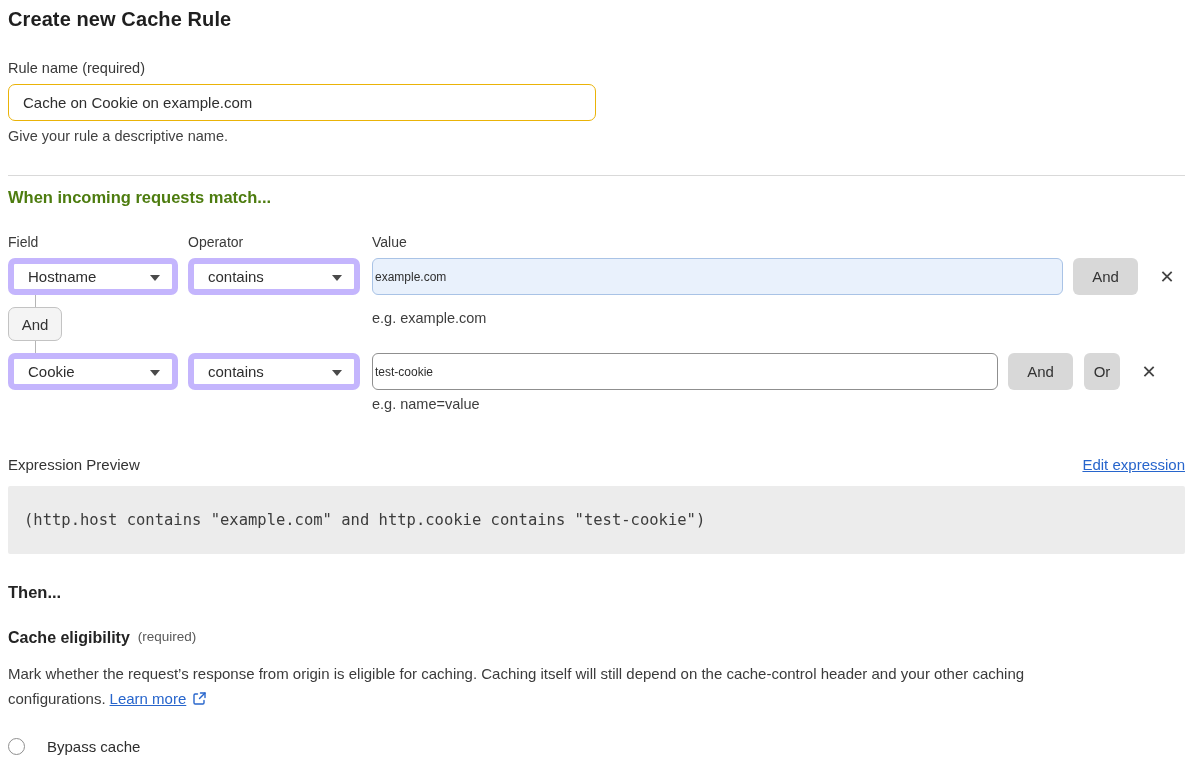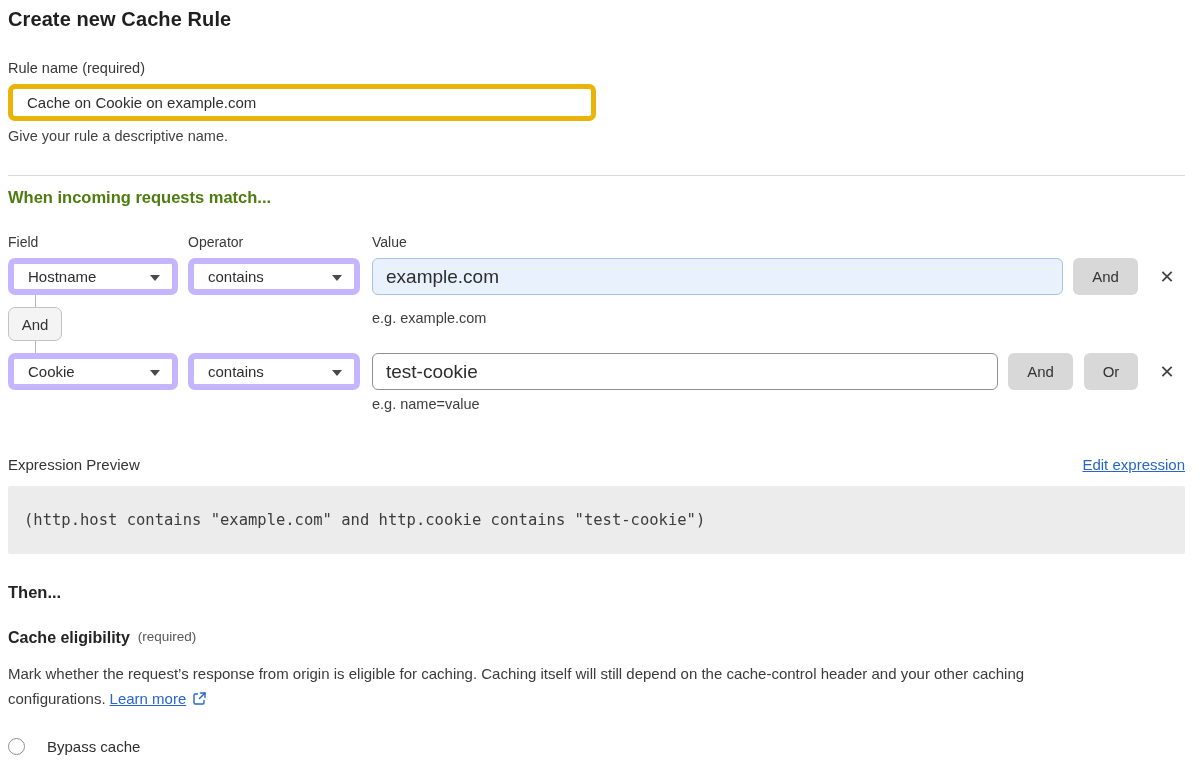--- a/index.html
+++ b/index.html
@@ -10,21 +10,21 @@
     width: 1200px; height: 784px; overflow: hidden;
   }
   .container { padding: 8px 15px 0 8px; }
 
   h1.page-title { font-size: 20px; font-weight: bold; color: #1f1f1f; letter-spacing: .1px; }
 
   .field-label { margin-top: 29px; font-size: 14.5px; color: #383838; }
 
   .text-input {
     display: block; margin-top: 8px; height: 37px; width: 588px;
-    border: 5px solid #eab308; border-radius: 7px;
+    border: 1px solid #eab308; border-radius: 7px;
     padding: 0 14px; font-size: 15px; color: #2e2e2e;
     font-family: "Liberation Sans", sans-serif; background: #fff; outline: none;
   }
   .help-text { margin-top: 7px; font-size: 14.5px; color: #424242; }
 
   .divider { margin-top: 31px; border: none; border-top: 1px solid #d9d9d9; }
 
   h2.section-heading { margin-top: 12px; font-size: 16.5px; font-weight: bold; color: #4d7c0f; }
 
   .col-labels { display: flex; margin-top: 27px; font-size: 14px; color: #3a3a3a; }
@@ -43,33 +43,33 @@
   .select-operator { width: 172px; margin-right: 12px; }
   .caret {
     position: absolute; right: 12px; top: 50%; margin-top: -2px;
     width: 0; height: 0;
     border-left: 5px solid transparent; border-right: 5px solid transparent;
     border-top: 6px solid #4a4a4a;
   }
 
   .value-input {
     height: 37px; border: 1px solid #8f8f8f; border-radius: 6px;
-    padding: 0 13px; font-size: 19px; color: #2e2e2e;
+    padding: 0 2px; font-size: 12px; color: #2e2e2e;
     font-family: "Liberation Sans", sans-serif; outline: none; background: #fff;
   }
   .value-1 { width: 691px; background: #e9f1fc; border-color: #a9c3e6; }
   .value-2 { width: 626px; }
 
   .logic-btn {
     height: 37px; border: none; border-radius: 6px; background: #d8d8d8;
     color: #333; font-size: 15px; font-family: "Liberation Sans", sans-serif;
     cursor: pointer;
   }
   .and-btn { width: 65px; margin-left: 10px; }
-  .or-btn  { width: 54px; margin-left: 11px; }
+  .or-btn  { width: 36px; margin-left: 11px; }
 
   .close-btn {
     margin-left: 17px; width: 24px; height: 37px; background: none; border: none;
     font-size: 18px; color: #444; cursor: pointer; line-height: 37px;
     font-family: "DejaVu Sans", sans-serif;
   }
 
   .between { position: relative; height: 58px; }
   .connector-line { position: absolute; left: 27px; top: 0; bottom: 0; width: 1px; background: #b5b5b5; }
   .connector-btn {

